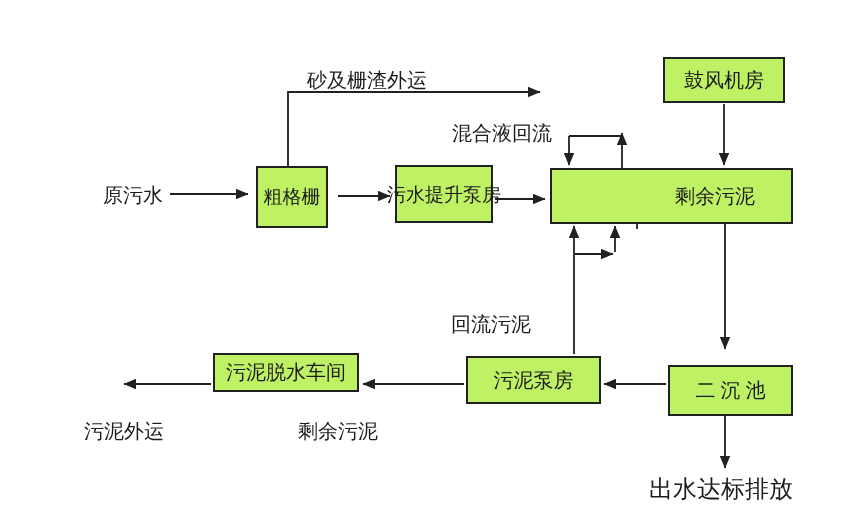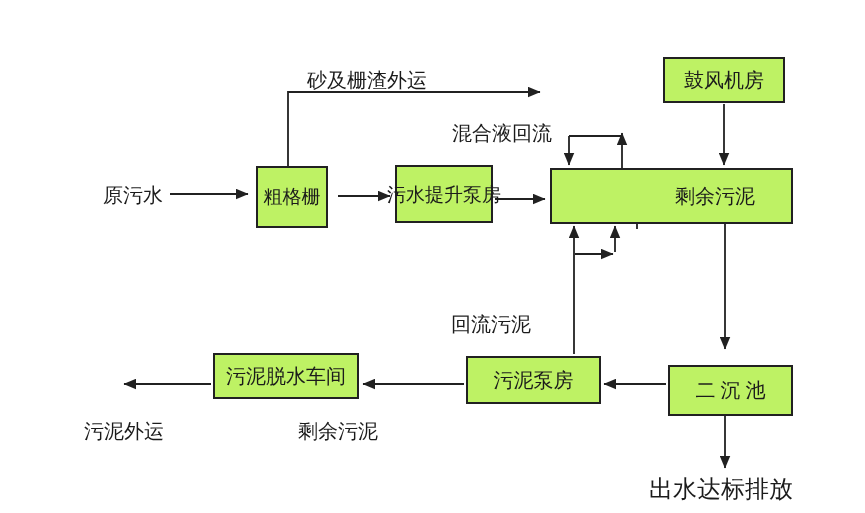--- a/index.html
+++ b/index.html
@@ -13,21 +13,21 @@
     position:absolute; box-sizing:border-box; background:#bef264;
     border:2px solid #212121; display:flex; align-items:center; justify-content:center;
     text-align:right; font-size:19px; line-height:1.35; white-space:nowrap;
   }
   .box-coarse      { left:256px; top:166px; width:72px;  height:62px; }
   .box-lift        { left:395px; top:165px; width:98px;  height:58px; flex-direction:row; line-height:27px; }
   .box-blower      { left:663px; top:57px;  width:122px; height:46px; font-size:20px; }
   .box-oxidation   { left:550px; top:168px; width:243px; height:56px; }
   .box-clarifier   { left:668px; top:365px; width:125px; height:51px; font-size:20px; }
   .box-sludgepump  { left:466px; top:356px; width:135px; height:48px; font-size:20px; }
-  .box-dewatering  { left:213px; top:353px; width:146px; height:46px; font-size:20px; }
+  .box-dewatering  { left:213px; top:353px; width:146px; height:39px; font-size:20px; }
   .oxidation-label { position:absolute; left:87px; right:0; top:0; bottom:0;
                      display:flex; align-items:center; justify-content:center; font-size:20px; }
   .lbl { position:absolute; font-size:20px; white-space:nowrap; }
   .lbl-raw      { left:103px; top:175px;margin-top:7px; }
   .lbl-grit     { left:307px; top:67px; }
   .lbl-mixed    { left:452px; top:120px; }
   .lbl-return   { left:451px; top:311px; }
   .lbl-sludgeout{ left:84px;  top:418px; }
   .lbl-excess   { left:298px; top:418px; }
   .lbl-effluent { left:649px; top:473px; font-size:24px; }

